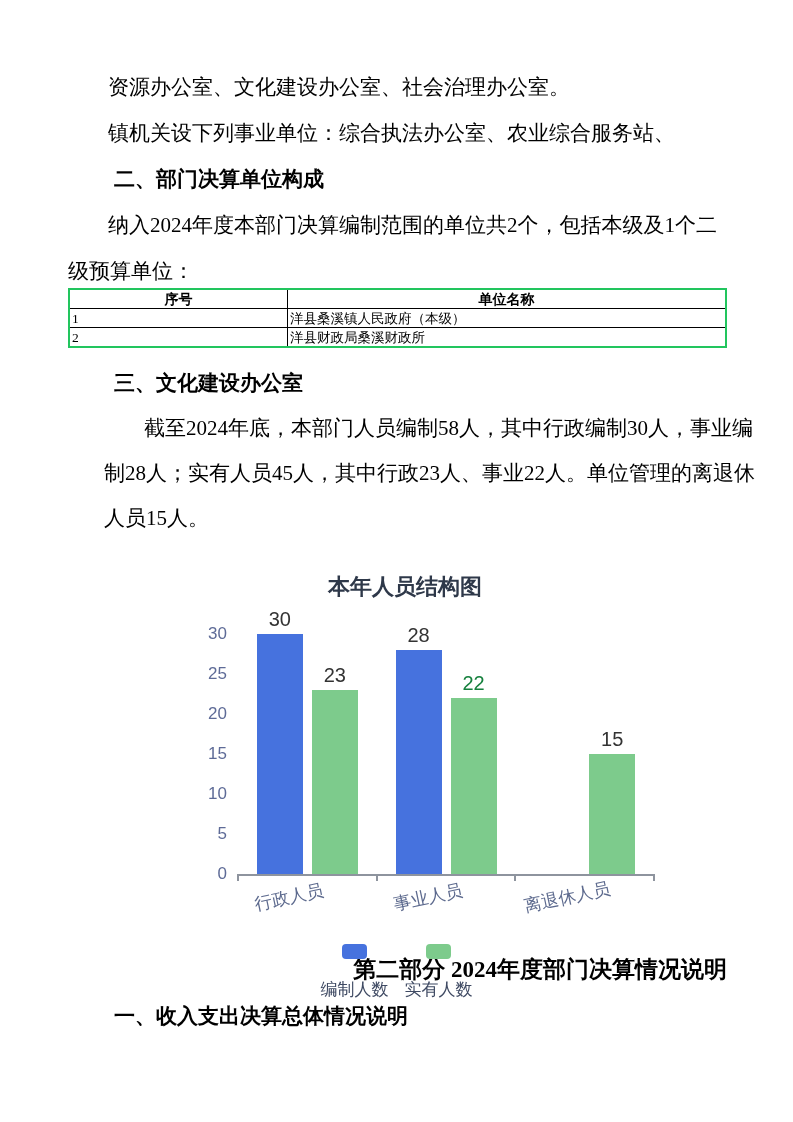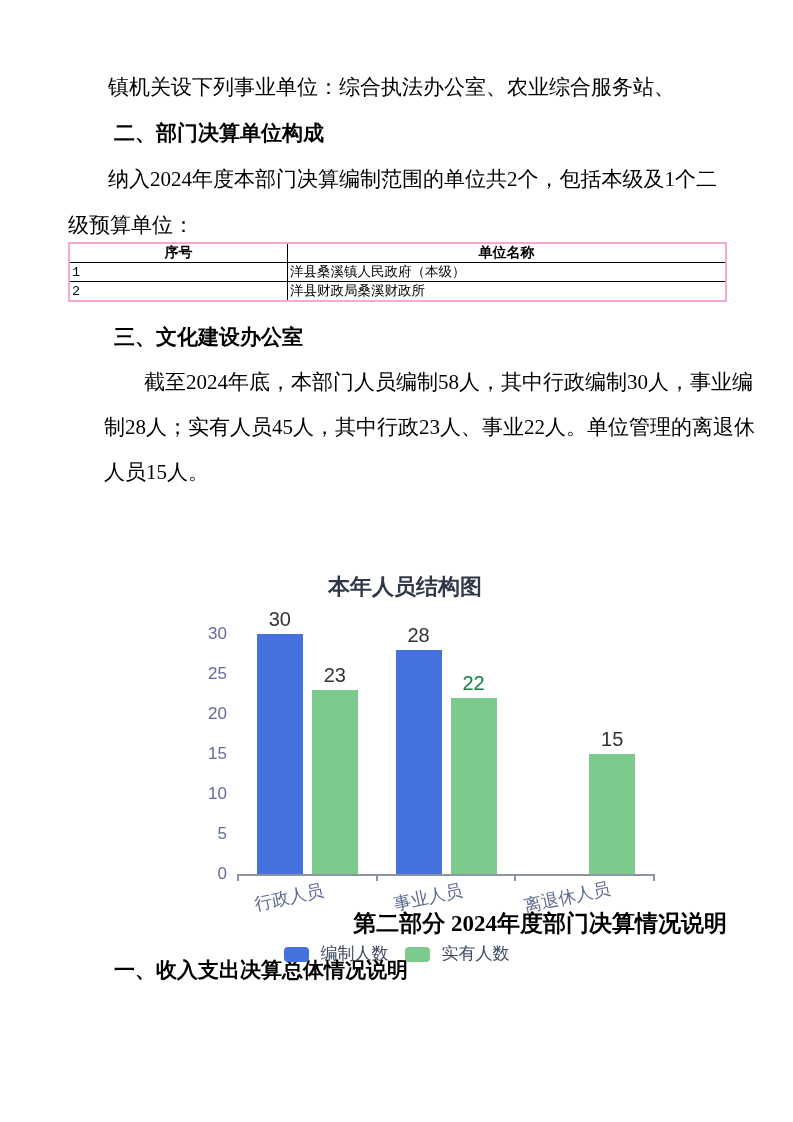--- a/index.html
+++ b/index.html
@@ -7,21 +7,21 @@
     position:relative;width:793px;height:1122px;background:#ffffff;
     overflow:hidden;font-family:"Liberation Serif",serif;color:#000;
   }
   .doc{padding:64px 66px 0 68px;font-size:21px;line-height:46px;}
   .line{white-space:nowrap;}
   .indent{text-indent:40px;}
   .doc-heading{font-weight:bold;text-indent:46px;white-space:nowrap;}
   
   .units-table{
     width:659px;border-collapse:collapse;margin-top:-6px;
-    border:2px solid #f9a8d4;font-size:13.5px;line-height:17px;font-family:Liberation Mono, monospace;
+    border:2px solid #22c55e;font-size:13.5px;line-height:17px;
   }
   .units-table th,.units-table td{border:1px solid #000;padding:0 2px;height:18px;}
   .units-table th{font-weight:bold;text-align:center;font-size:14px;}
   .units-table td{text-align:left;font-weight:normal;}
   .col-seq{width:213px;}
   .h3-row{margin-top:12px;}
   .para-c{line-height:45px;margin-left:36px;}
   
   .chart{
     position:absolute;top:570px;left:0;width:699px;height:420px;
@@ -44,34 +44,35 @@
     font-size:20px;color:#333;line-height:24px;
   }
   .xcat{
     position:absolute;top:316px;width:130px;text-align:center;
     font-size:17.5px;color:#5d6a8e;transform:rotate(-12deg);line-height:22px;
   }
   .legend{
     position:absolute;top:374px;left:0;width:793px;
     display:flex;justify-content:center;align-items:center;gap:16px;
   }
-  .legend-item{display:flex;align-items:center;gap:12px;}
+  .legend-item{display:flex;align-items:center;gap:21px;flex-direction:column;}
   .legend-swatch{width:25px;height:15px;border-radius:4px;}
   .legend-label{font-size:17px;color:#3f4a63;line-height:20px;}
   
   .part2-title{
     text-align:right;font-size:23px;font-weight:bold;line-height:46px;white-space:nowrap;
   }
 </style>
 </head>
 <body>
 
 <div class="page">
   <div class="doc">
 
+    <div class="line indent">资源办公室、文化建设办公室、社会治理办公室。</div>
     <div class="line indent">镇机关设下列事业单位：综合执法办公室、农业综合服务站、</div>
 
     <div class="doc-heading">二、部门决算单位构成</div>
 
     <div class="line indent">纳入2024年度本部门决算编制范围的单位共2个，包括本级及1个二</div>
     <div class="line">级预算单位：</div>
 
     <table class="units-table">
       <thead>
         <tr>

